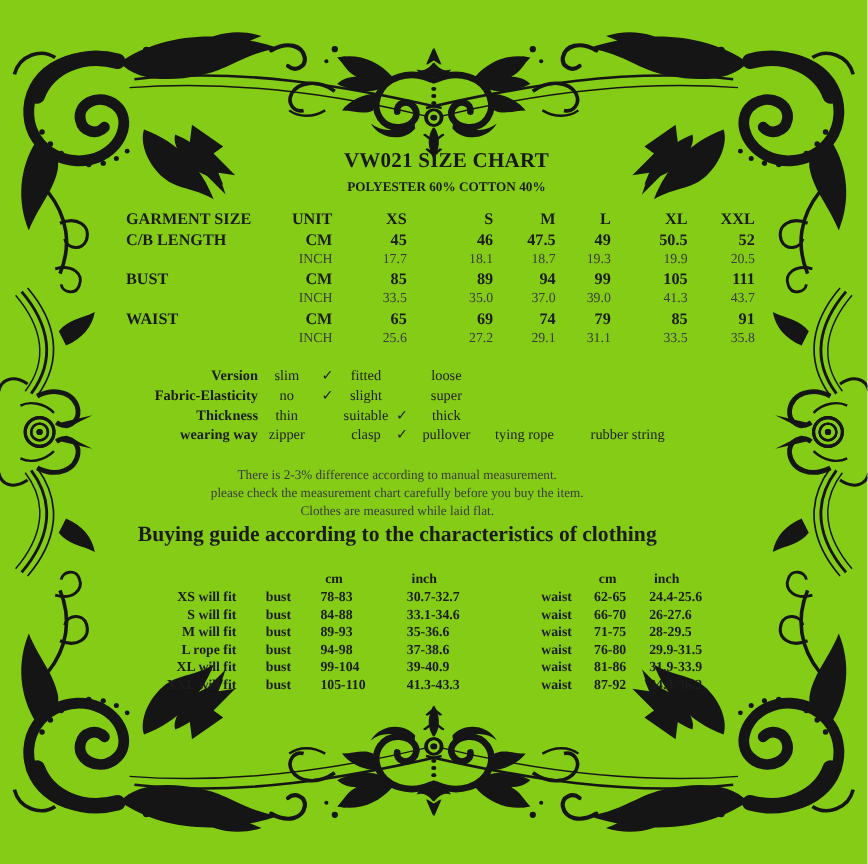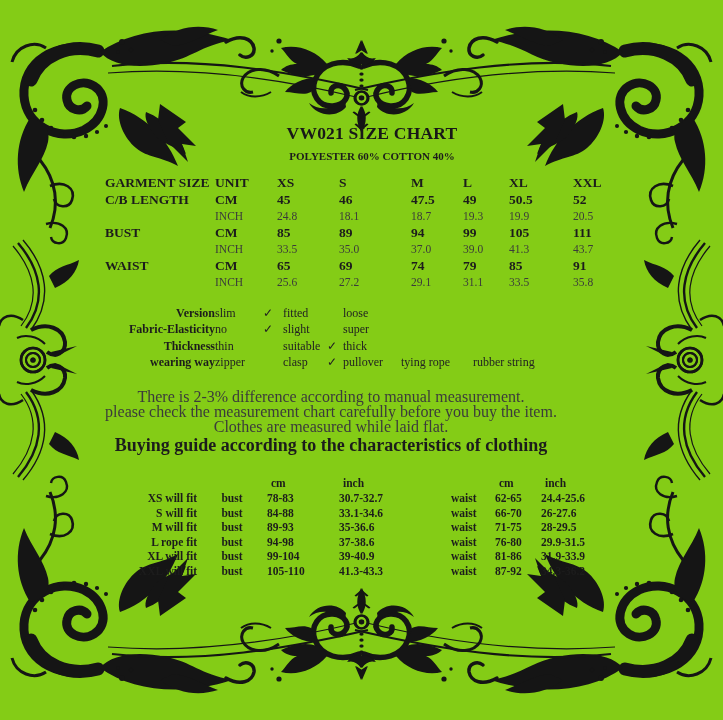--- a/index.html
+++ b/index.html
@@ -12,35 +12,35 @@
 
   .title-wrap{margin-left:105px;width:534px;text-align:center;}
   .page-title{font-size:17.5px;font-weight:bold;color:#181818;line-height:21px;letter-spacing:.2px;}
   .page-subtitle{font-size:11px;font-weight:bold;color:#1c1c1c;line-height:15px;margin-top:5px;}
 
   .size-grid{
     display:grid;grid-template-columns:110px 62px 62px 72px 52px 46px 64px 56px;
     margin-left:105px;margin-top:11px;line-height:16.5px;
   }
   .cell{white-space:nowrap;}
-  .size-grid .cell{text-align:left;}
+  .size-grid .cell{text-align:right;}
   .size-grid .left{text-align:left;}
   .hd{font-weight:bold;font-size:13.5px;color:#1c1c1c;}
   .bd{font-weight:bold;font-size:13.5px;color:#1c1c1c;}
   .lt{font-weight:normal;font-size:11.5px;color:#3b3b3b;}
 
   .spec-grid{
     display:grid;grid-template-columns:110px 48px 20px 44px 16px 58px 72px 100px;
     margin-left:105px;margin-top:14px;line-height:16.5px;font-size:12px;color:#222;
   }
   .spec-lb{text-align:right;font-weight:bold;color:#1c1c1c;}
-  .sp{text-align:left;}
+  .sp{text-align:center;}
 
   .notes{margin-left:103px;width:456px;margin-top:18px;text-align:center;}
-  .note-line{font-size:16px;color:#3b3b3b;line-height:15px;}
+  .note-line{font-size:11px;color:#3b3b3b;line-height:15px;}
   .buying-title{font-size:18px;font-weight:bold;color:#1c1c1c;line-height:18px;margin-top:2px;}
 
   .guide-grid{
     display:grid;grid-template-columns:62px 70px 72px 92px 20px 44px 46px 70px;
     margin-left:135px;margin-top:22px;line-height:14.6px;
     font-size:11.5px;font-weight:bold;color:#1c1c1c;
   }
   .g-right{text-align:right;}
   .g-center{text-align:center;}
   .g-left{text-align:left;}
@@ -159,21 +159,21 @@
         <span class="cell left bd">C/B LENGTH</span>
         <span class="cell bd">CM</span>
         <span class="cell bd">45</span>
         <span class="cell bd">46</span>
         <span class="cell bd">47.5</span>
         <span class="cell bd">49</span>
         <span class="cell bd">50.5</span>
         <span class="cell bd">52</span>
         <span class="cell left lt"></span>
         <span class="cell lt">INCH</span>
-        <span class="cell lt">24.8</span>
+        <span class="cell lt">17.7</span>
         <span class="cell lt">18.1</span>
         <span class="cell lt">18.7</span>
         <span class="cell lt">19.3</span>
         <span class="cell lt">19.9</span>
         <span class="cell lt">20.5</span>
         <span class="cell left bd">BUST</span>
         <span class="cell bd">CM</span>
         <span class="cell bd">85</span>
         <span class="cell bd">89</span>
         <span class="cell bd">94</span>

